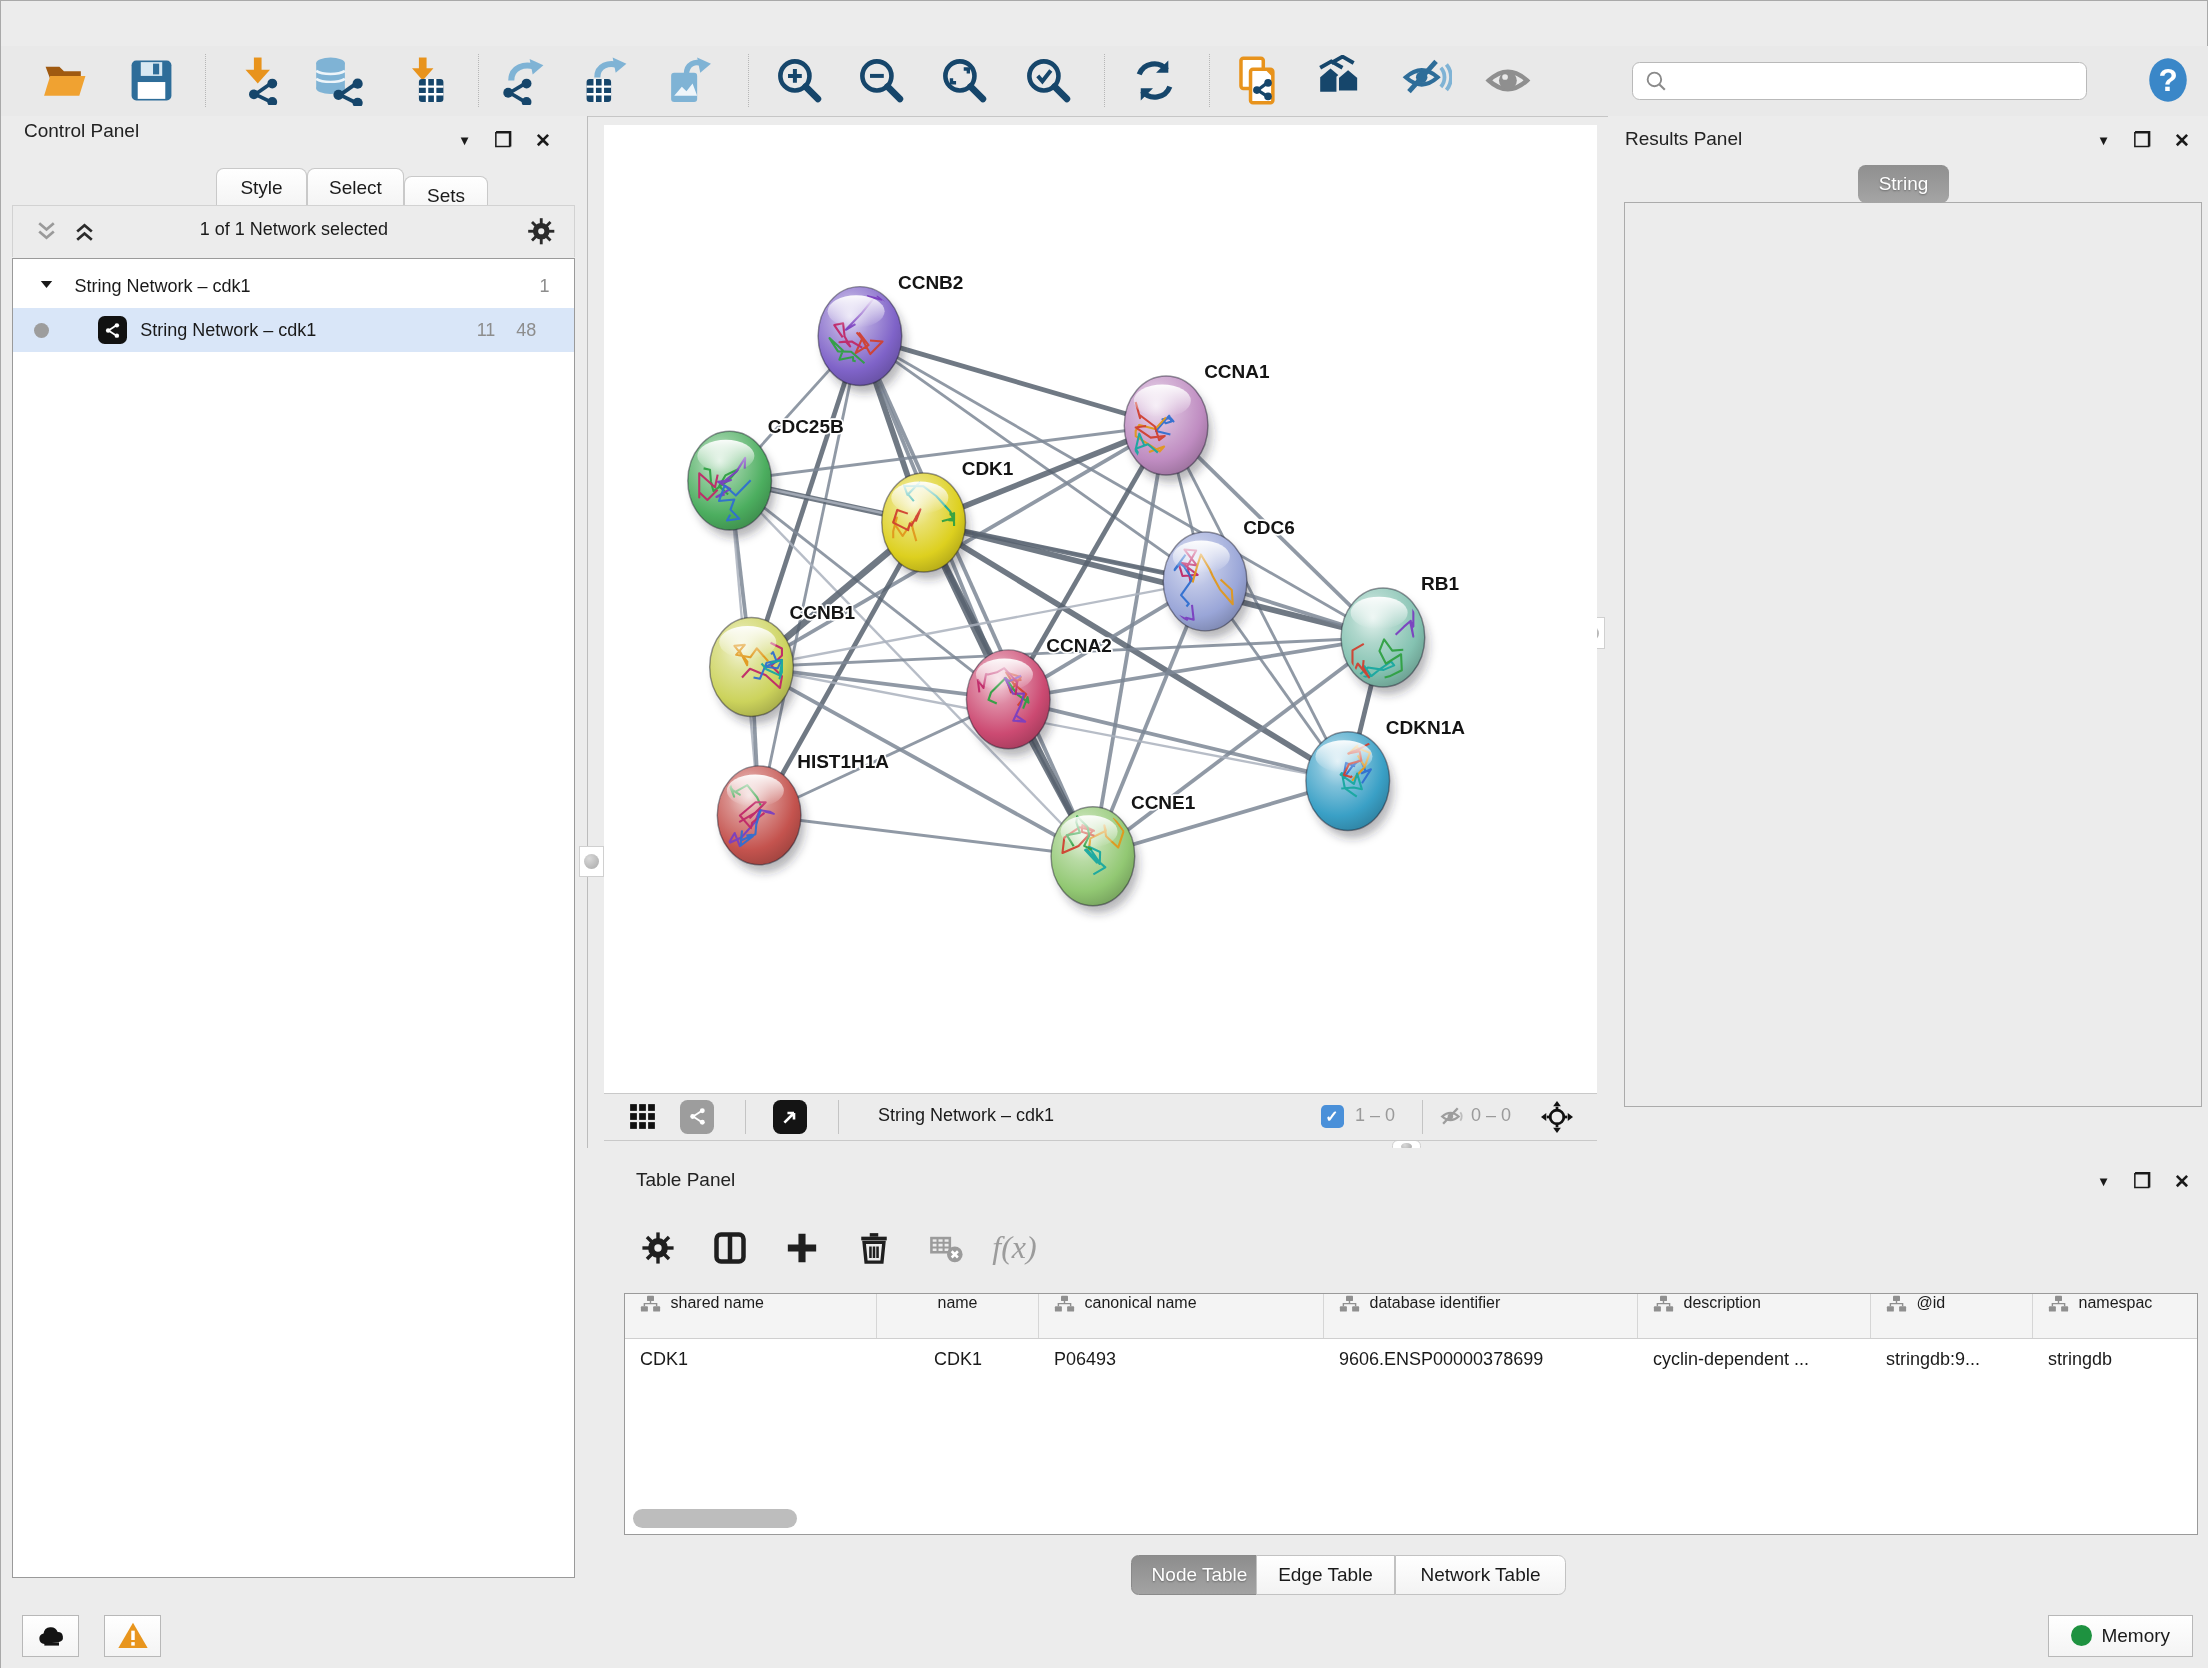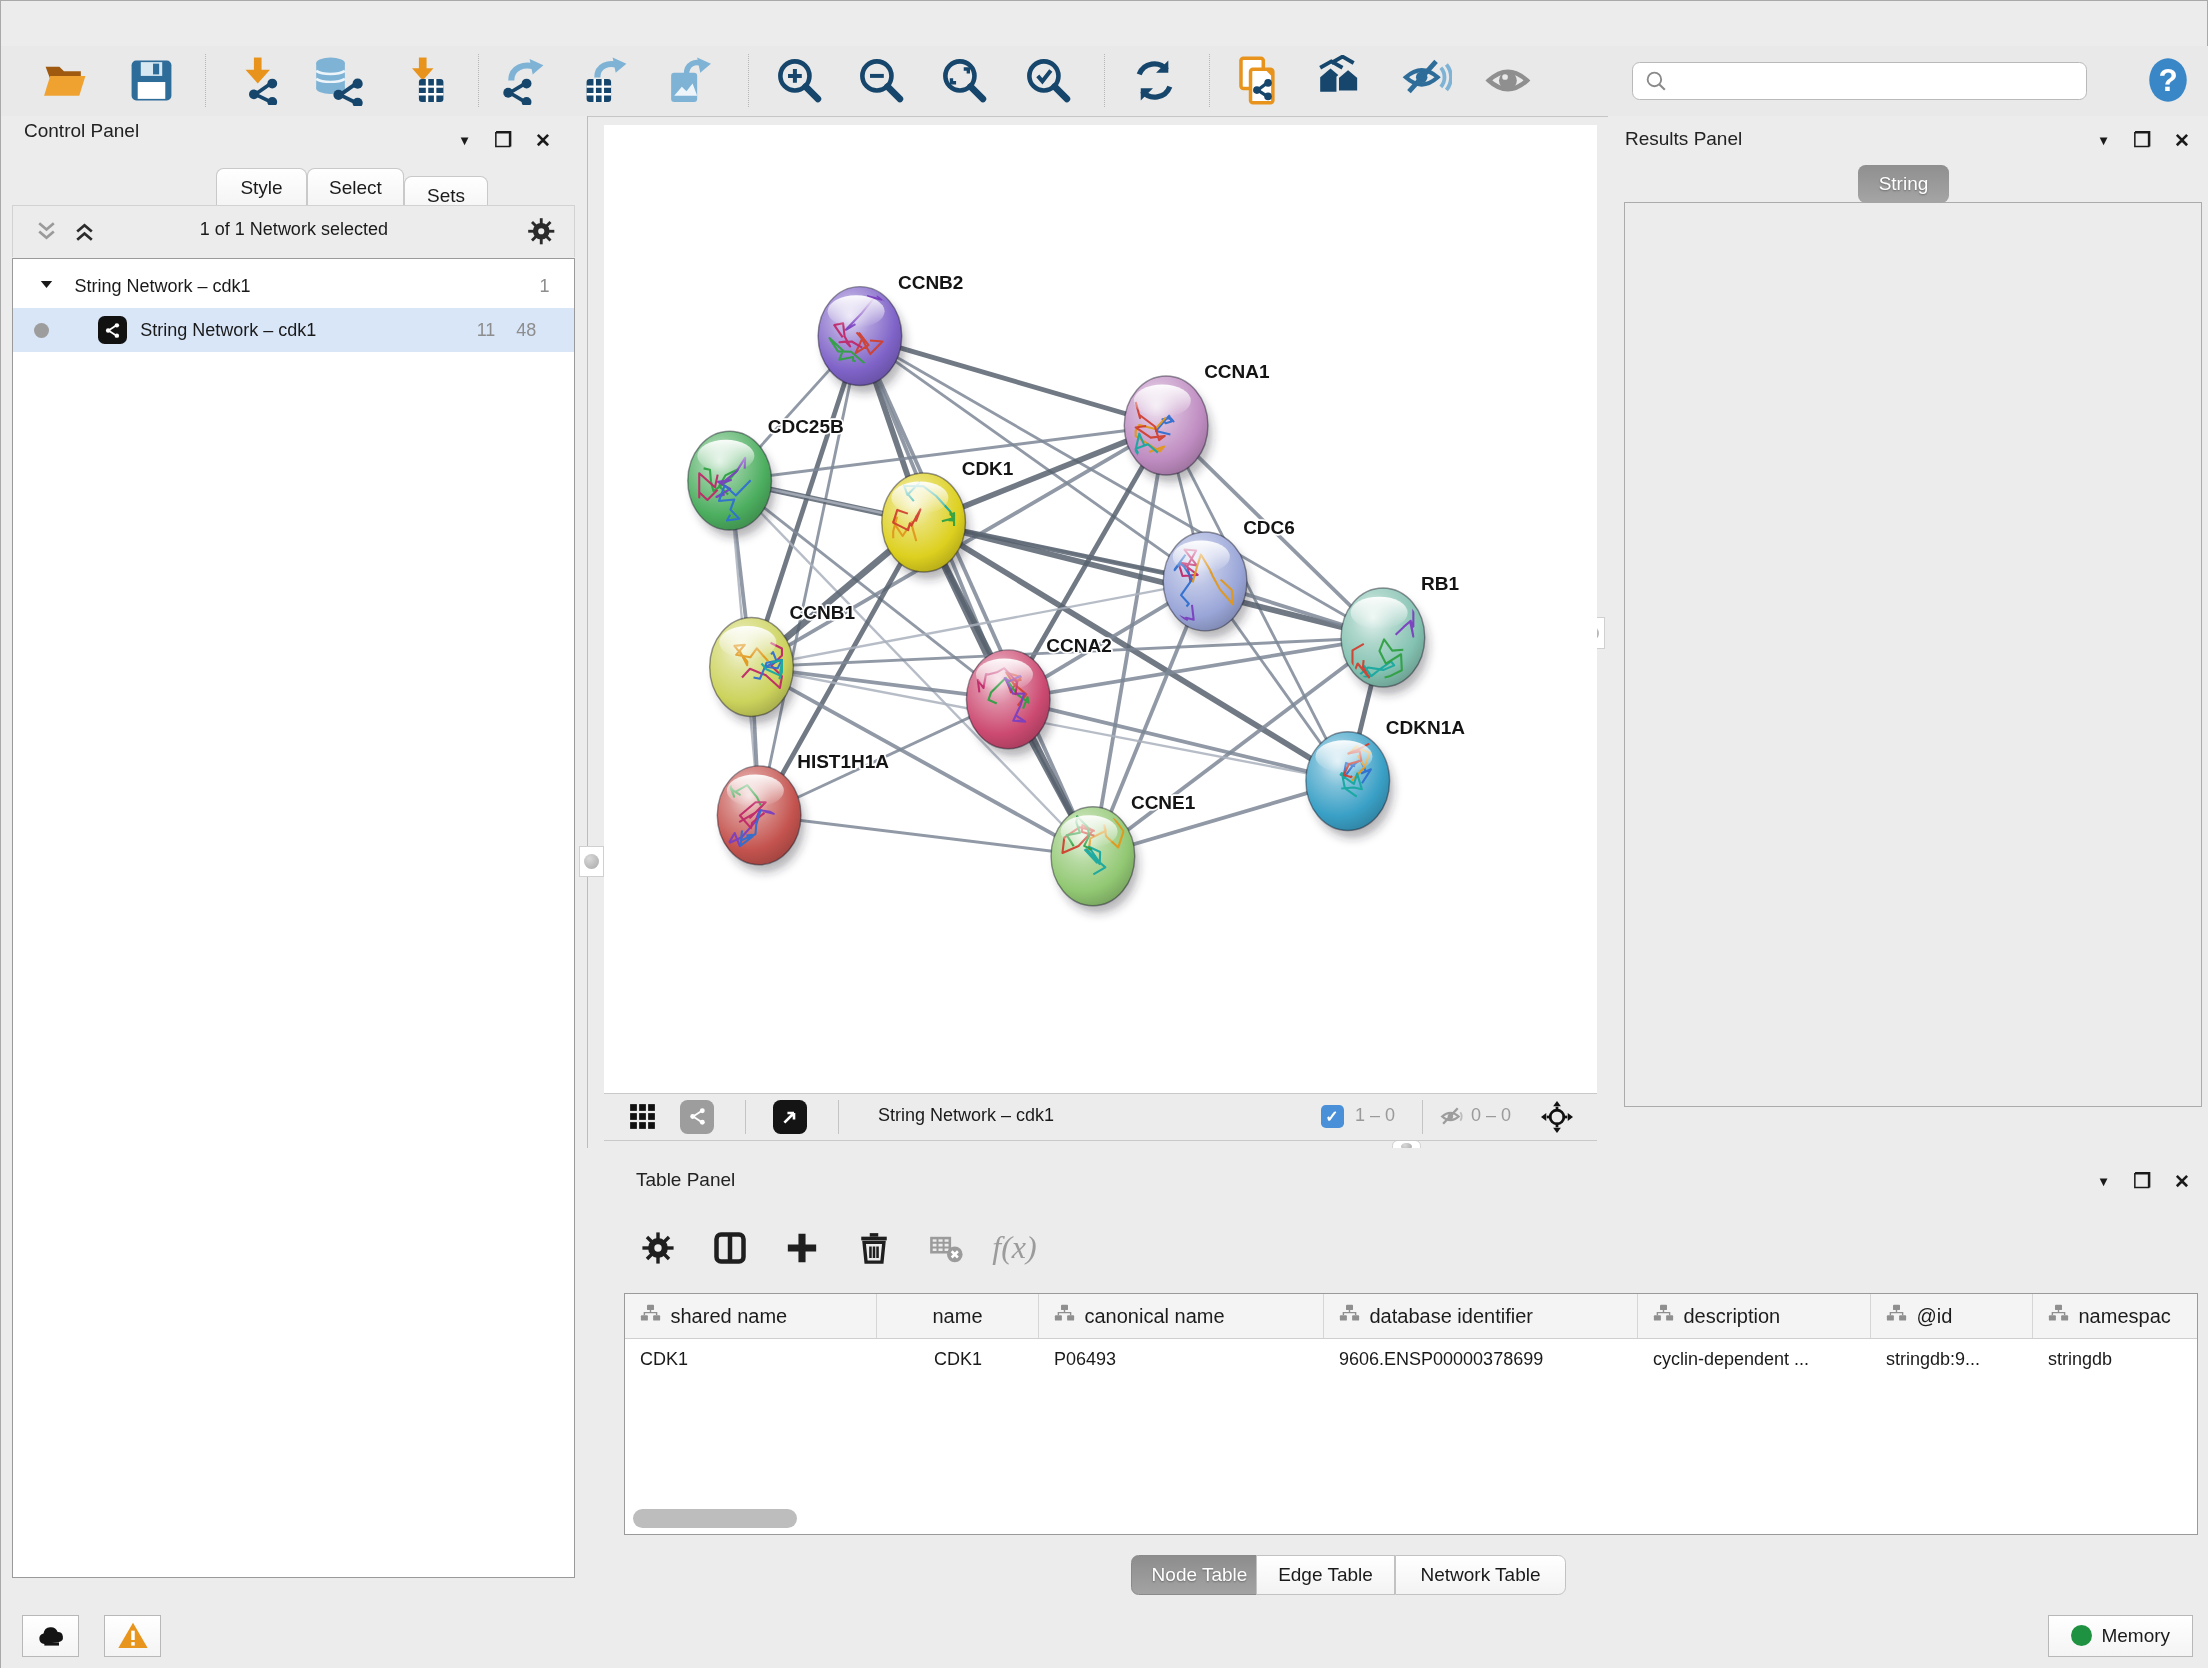--- a/index.html
+++ b/index.html
@@ -52,21 +52,21 @@
   .xl-serif{font-family:"Liberation Serif",serif;}
   .xlrow{position:absolute;font-size:20px;}
   .xlrow a{color:#1a3fd4;}
   .vtrack{position:absolute;left:2180px;top:293px;width:12.4px;height:805px;background:#f5f5f5;border:1px solid #c6c6c6;box-sizing:border-box;}
   
   .tpanel{left:586px;top:1147px;width:1623px;height:460px;background:#ececec;}
   .ttoolbar-icon{position:absolute;top:1220px;width:53px;height:53px;display:flex;align-items:center;justify-content:center;}
   .fx{font-family:"Liberation Serif",serif;font-style:italic;font-size:32px;color:#9b9b9b;}
   .tablebox{position:absolute;left:623px;top:1292px;width:1574px;height:242px;background:#fff;border:1.9px solid #9a9a9a;box-sizing:border-box;overflow:hidden;}
   .thead{position:absolute;left:0;top:0;height:44px;width:1807px;background:#f4f4f4;border-bottom:1px solid #cfcfcf;}
-  .th{position:absolute;top:0;height:44px;display:flex;align-items:center;gap:9.5px;font-size:20px;color:#1c1c1c;border-right:1px solid #d6d6d6;box-sizing:border-box;padding-left:15px;}
+  .th{position:absolute;top:0;height:44px;display:flex;align-items:flex-start;gap:9.5px;font-size:16px;color:#1c1c1c;border-right:1px solid #d6d6d6;box-sizing:border-box;padding-left:15px;}
   .td{position:absolute;top:44px;height:42px;display:flex;align-items:center;font-size:18px;padding-left:15px;box-sizing:border-box;}
   .hthumb{position:absolute;left:7.6px;bottom:5.7px;width:164px;height:19px;border-radius:9.5px;background:#bdbdbd;}
   .btab{position:absolute;top:1554px;height:40px;box-sizing:border-box;border:1px solid #c2c2c2;background:linear-gradient(#ffffff,#f3f3f3);display:flex;align-items:center;justify-content:center;font-size:19px;}
   .btab.active{background:linear-gradient(#8d8d8d,#a3a3a3);color:#fff;text-shadow:0 1px 1.9px rgba(0,0,0,.35);border-color:#8a8a8a;margin-left:11px;}
   
   .bstrip{left:0;top:1607px;width:2208px;height:61px;background:#ececec;}
   .sbtn{position:absolute;top:6.7px;height:42px;background:linear-gradient(#ffffff,#f4f4f4);border:1.9px solid #b8b8b8;display:flex;align-items:center;justify-content:center;gap:9.5px;box-sizing:border-box;}
   .memdot{width:21px;height:21px;border-radius:50%;}
   .memlabel{font-size:19px;}
 </style>

